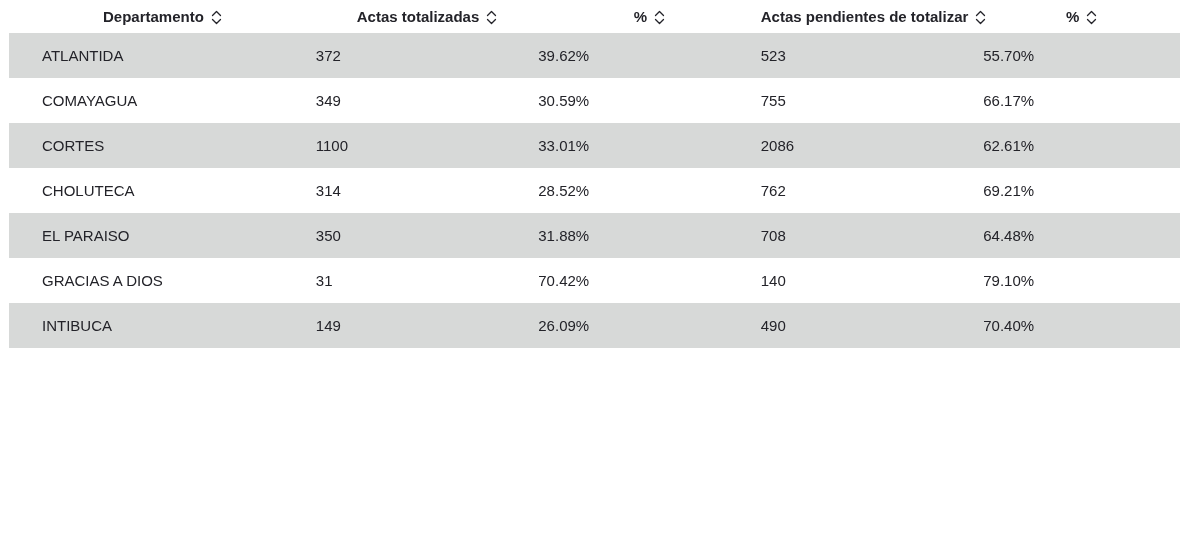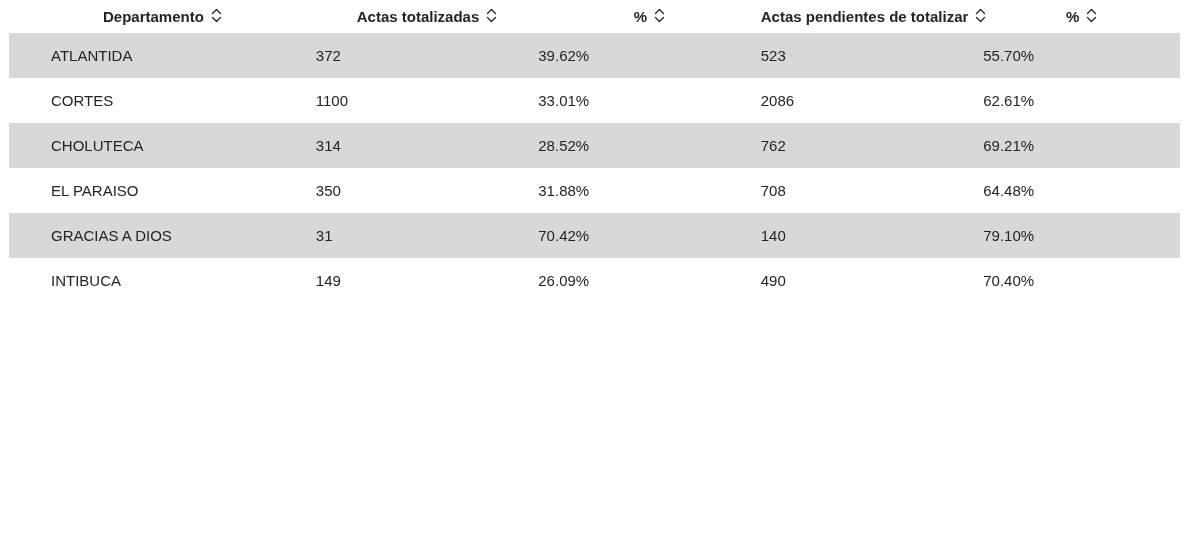--- a/index.html
+++ b/index.html
@@ -51,21 +51,21 @@
     font-weight:700;
     text-align:center;
     vertical-align:middle;
     background:var(--bg);
     padding:0;
     cursor:pointer;
     white-space:nowrap;
   }
   th .th-inner{
     display:inline-flex;
-    align-items:flex-start;
+    align-items:flex-end;
     gap:7px;
   }
   .sort-icon{
     display:inline-block;
     flex:0 0 auto;
   }
   .sort-icon svg{display:block;}
   tbody tr{
     height:45px;
     background:var(--bg);
@@ -75,21 +75,21 @@
   }
   tbody td{
     font-size:15px;
     text-align:left;
     vertical-align:middle;
     padding:0;
     white-space:nowrap;
   }
   tbody td:first-child{
     text-align:left;
-    padding-left:42px;
+    padding-left:33px;
   }
 </style>
 </head>
 <body>
 
 <div class="cutoff-artifact"></div>
 
 <div class="table-wrap">
   <table>
     <colgroup>
@@ -160,20 +160,27 @@
     </thead>
     <tbody>
         <tr>
           <td>ATLANTIDA</td>
           <td>372</td>
           <td>39.62%</td>
           <td>523</td>
           <td>55.70%</td>
         </tr>
         <tr>
+          <td>COMAYAGUA</td>
+          <td>349</td>
+          <td>30.59%</td>
+          <td>755</td>
+          <td>66.17%</td>
+        </tr>
+        <tr>
           <td>CORTES</td>
           <td>1100</td>
           <td>33.01%</td>
           <td>2086</td>
           <td>62.61%</td>
         </tr>
         <tr>
           <td>CHOLUTECA</td>
           <td>314</td>
           <td>28.52%</td>

